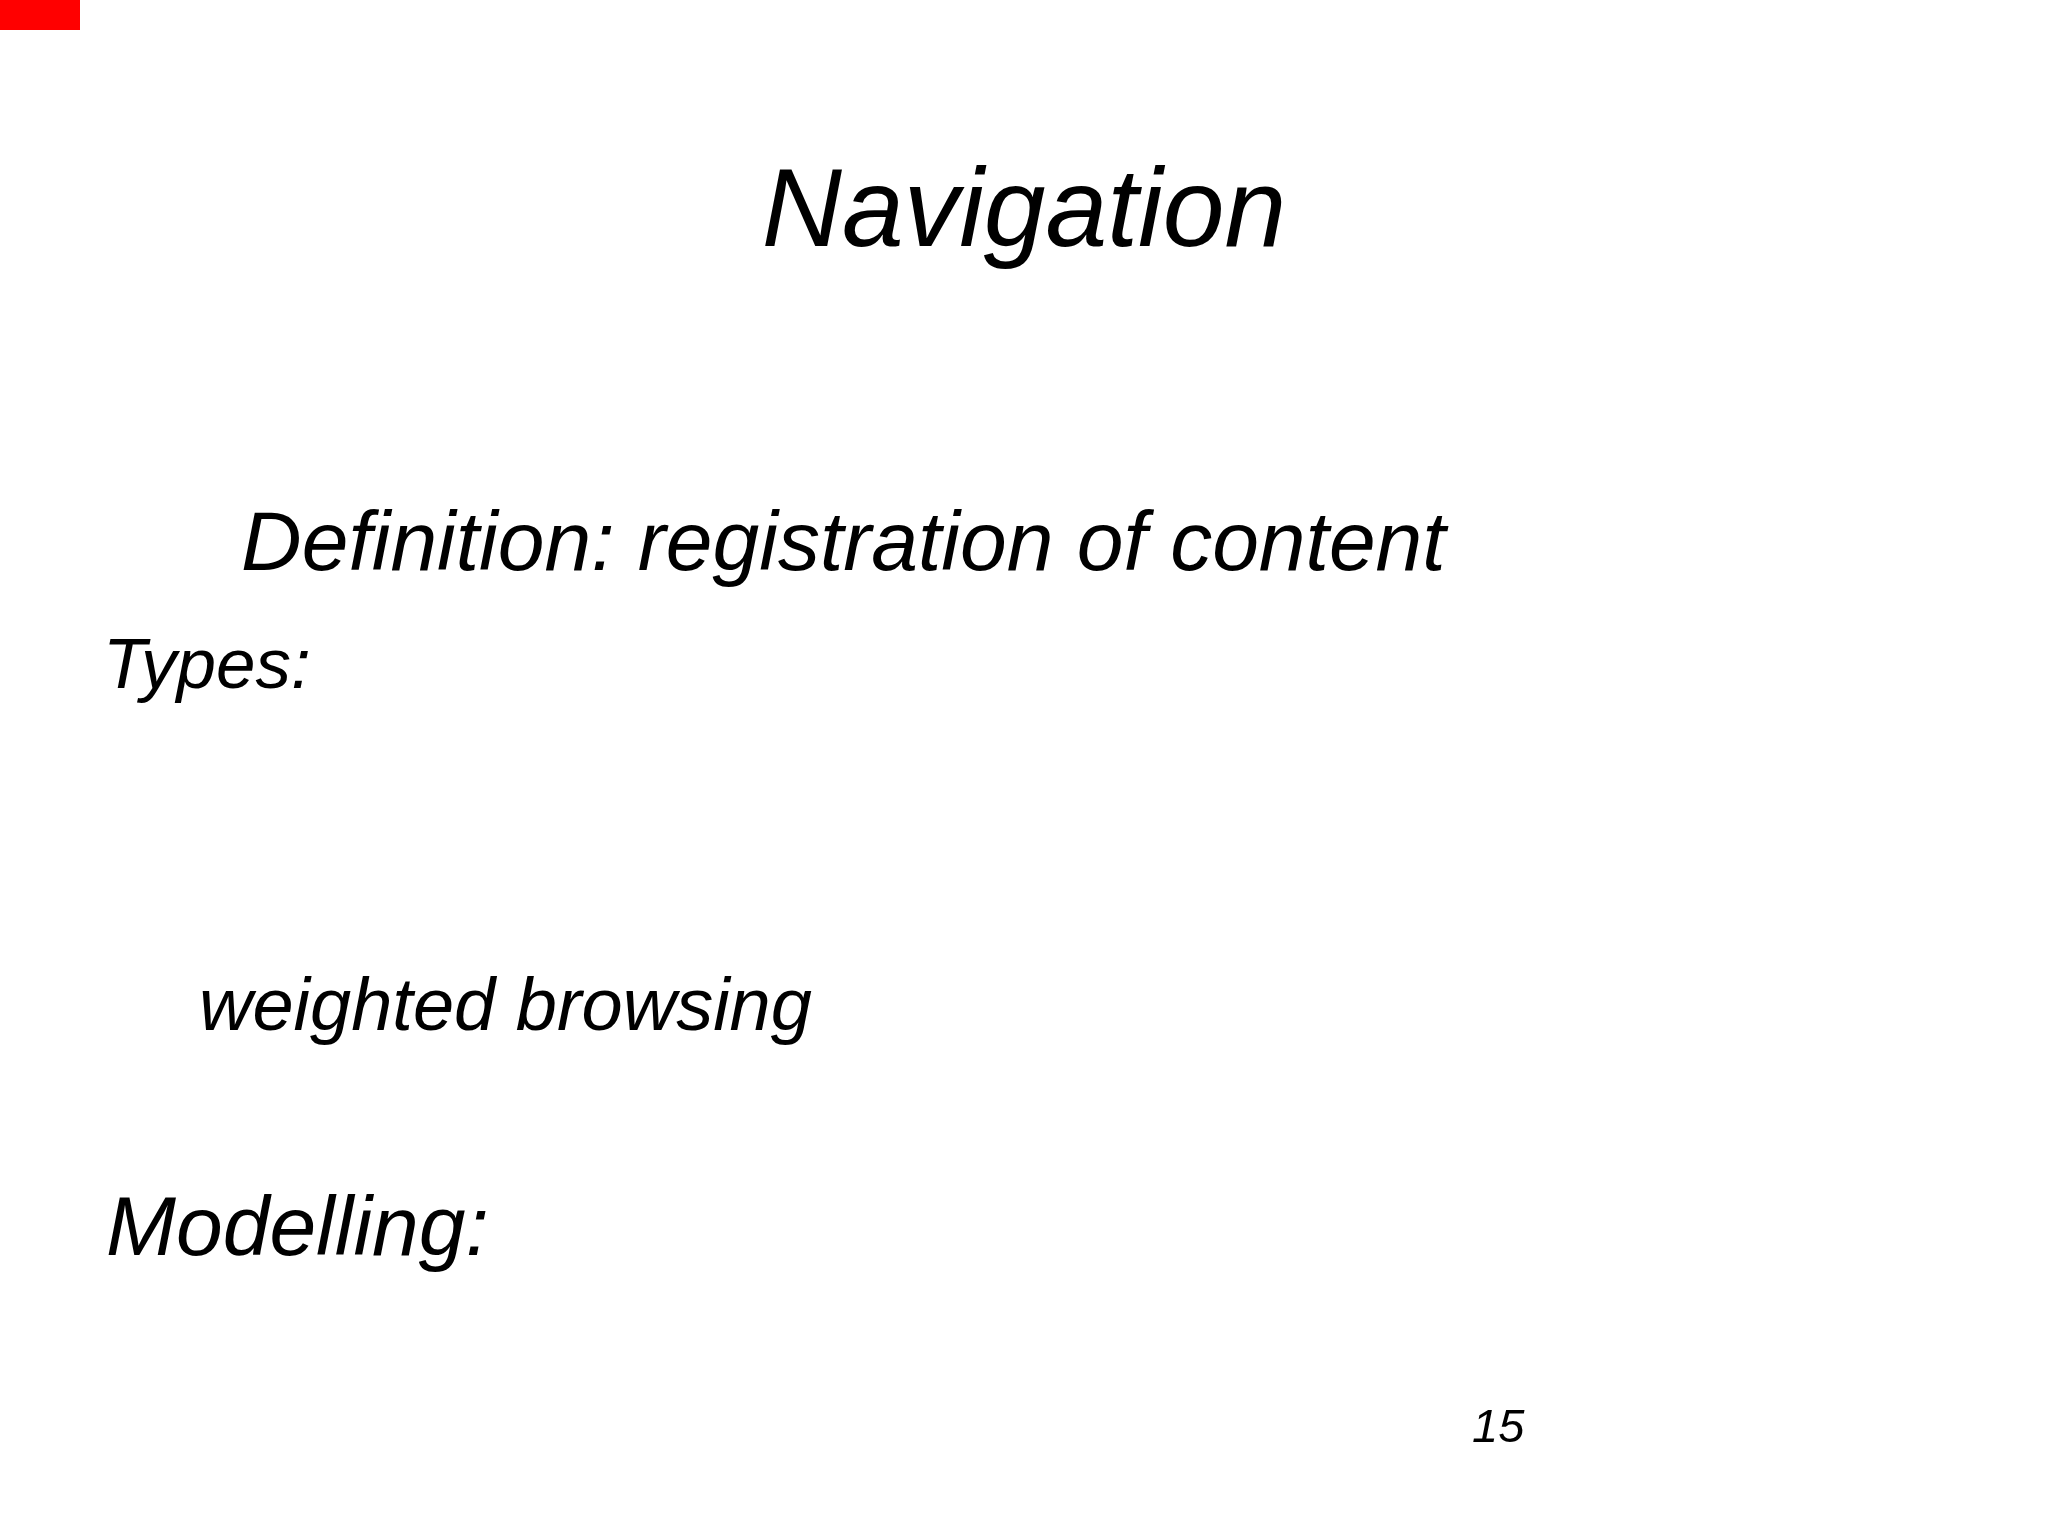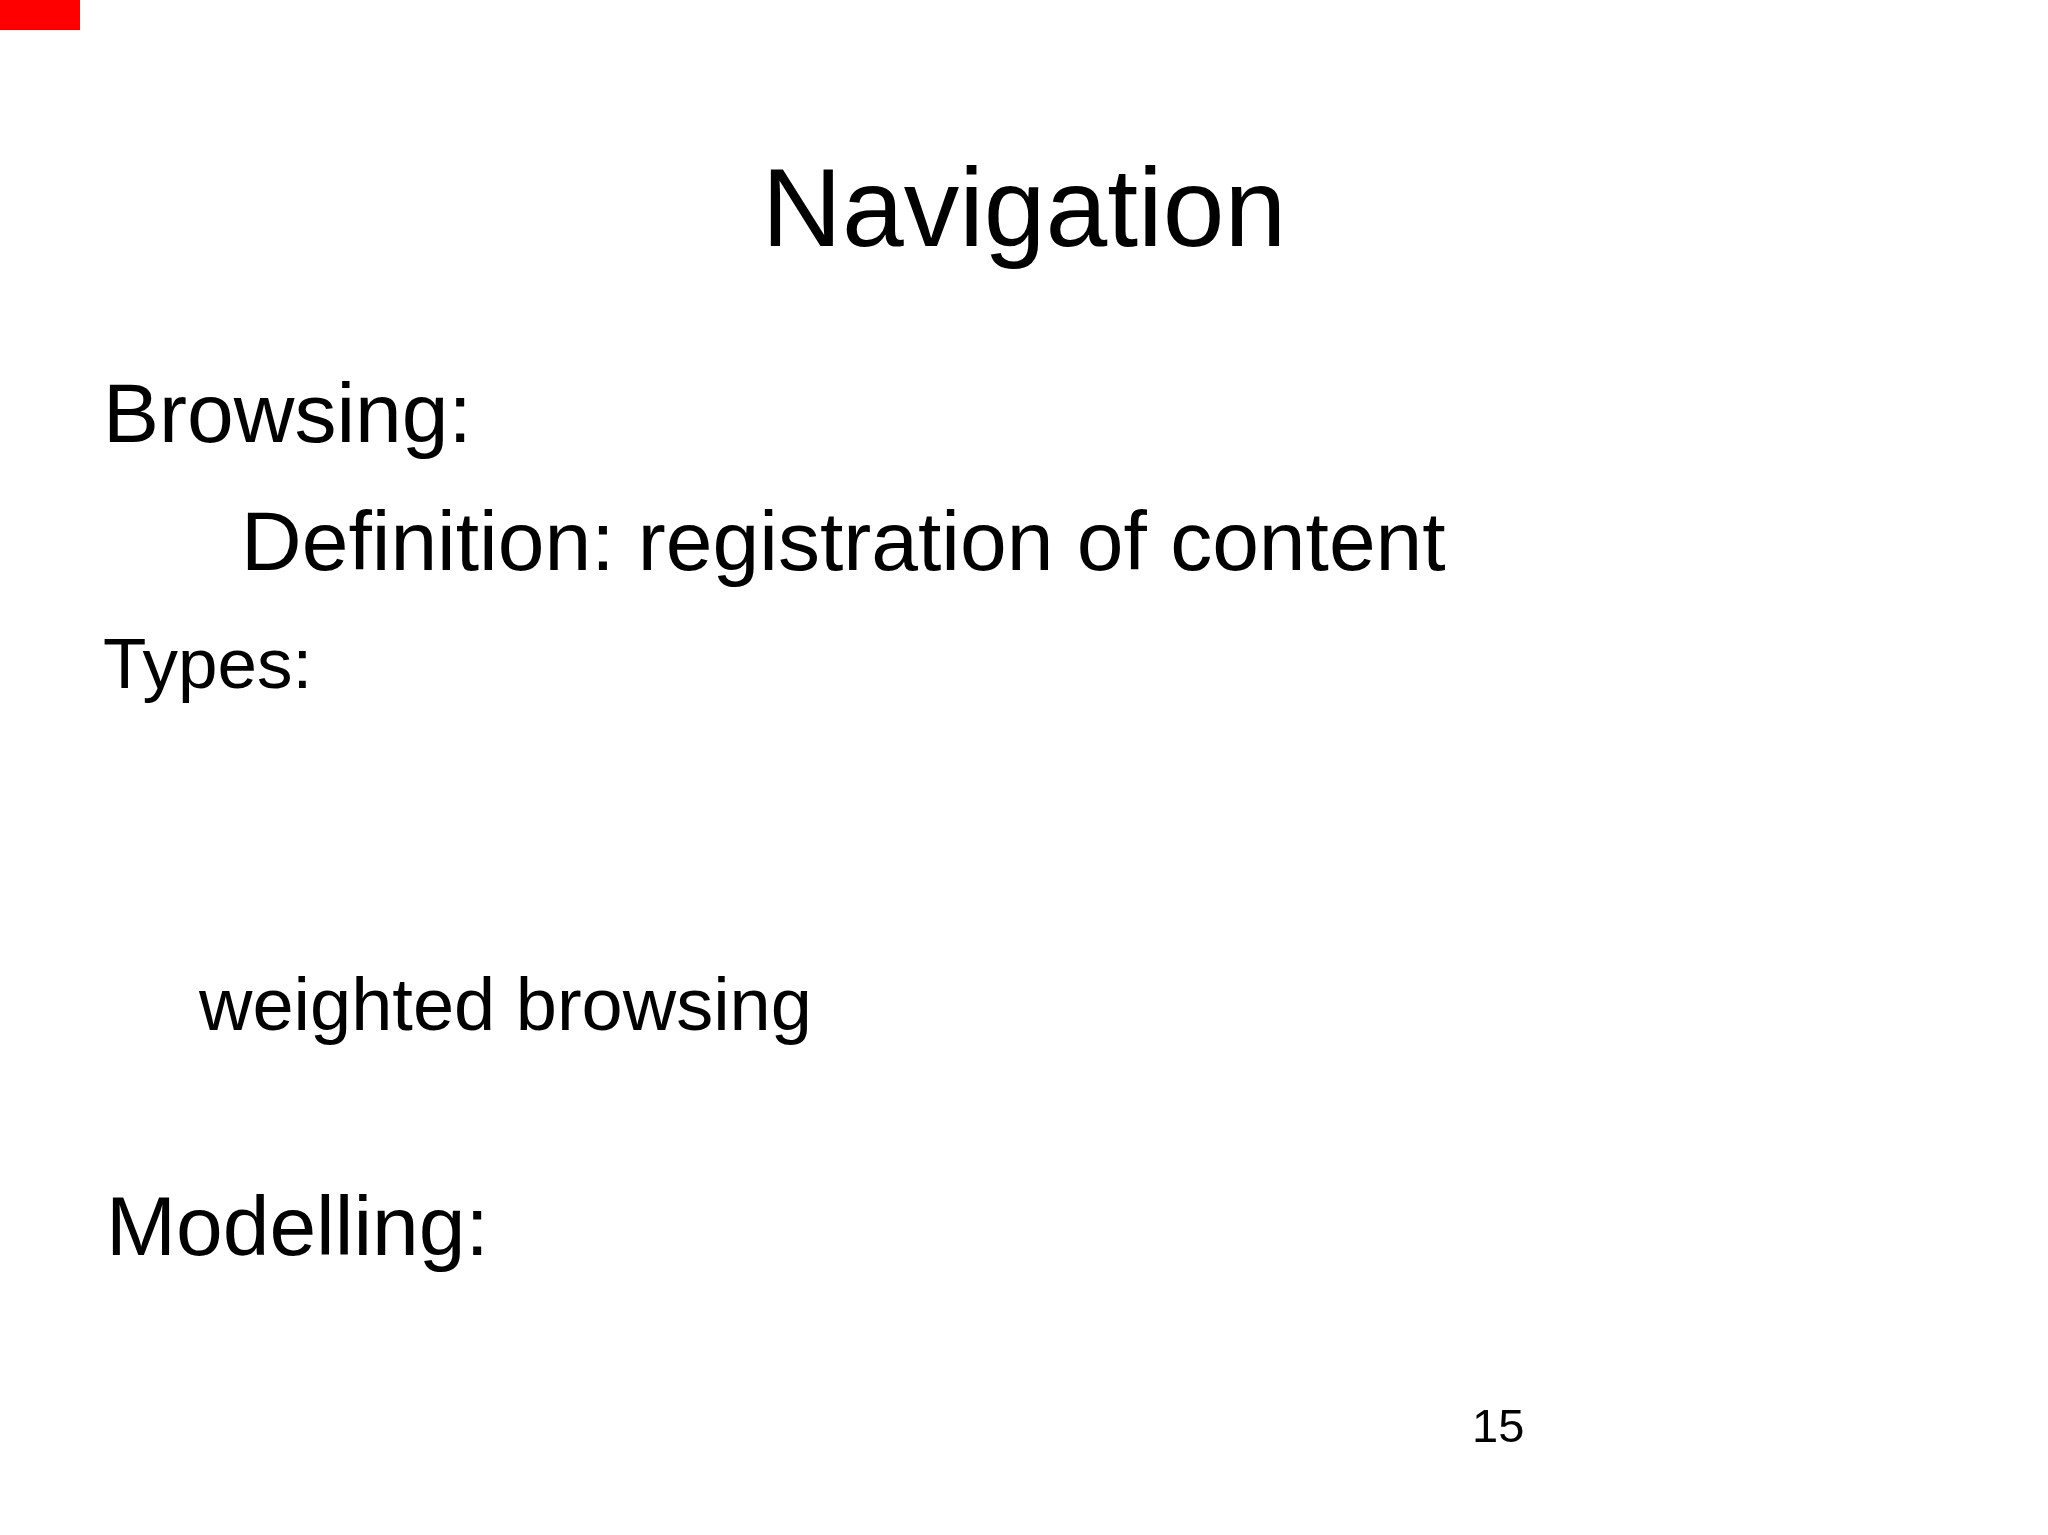--- a/index.html
+++ b/index.html
@@ -62,27 +62,26 @@
     position: absolute;
     left: 1472px;
     top: 1402px;
     font-size: 47px;
     line-height: 1;
   }
 </style>
 </head>
 <body>
 
-<div class="slide" style="background: rgb(255, 255, 255); color: rgb(0, 0, 0);">
+<div class="slide" style="background: rgb(255, 255, 255); color: rgb(0, 0, 0); font-style: italic;">
 
   <div class="corner-marker" style="background: rgb(255, 0, 0);"></div>
 
   <div class="slide-title">Navigation</div>
 
-  <div class="line line-browsing">Browsing:</div>
 
   <div class="line line-definition">Definition: registration of content</div>
 
   <div class="line line-types">Types:</div>
 
 
 
   <div class="line line-modelling">Modelling:</div>
 
   <div class="line line-weighted">weighted browsing</div>

